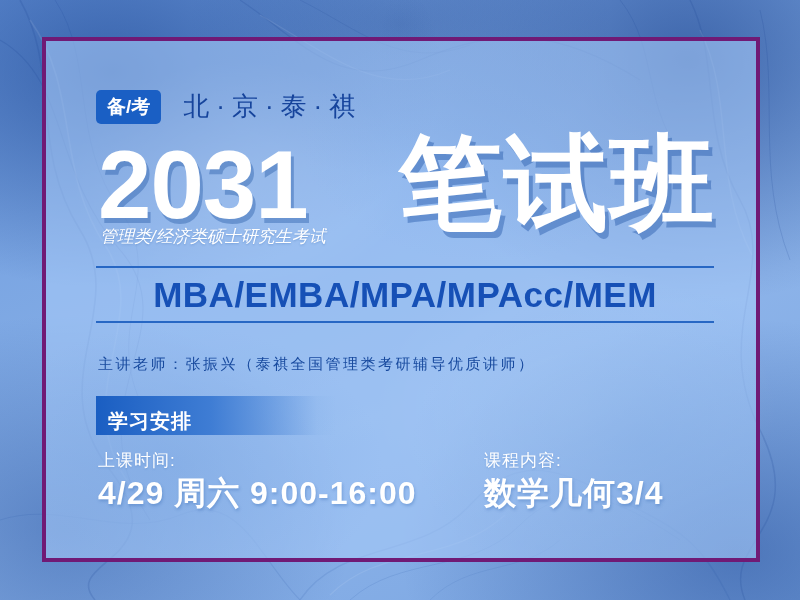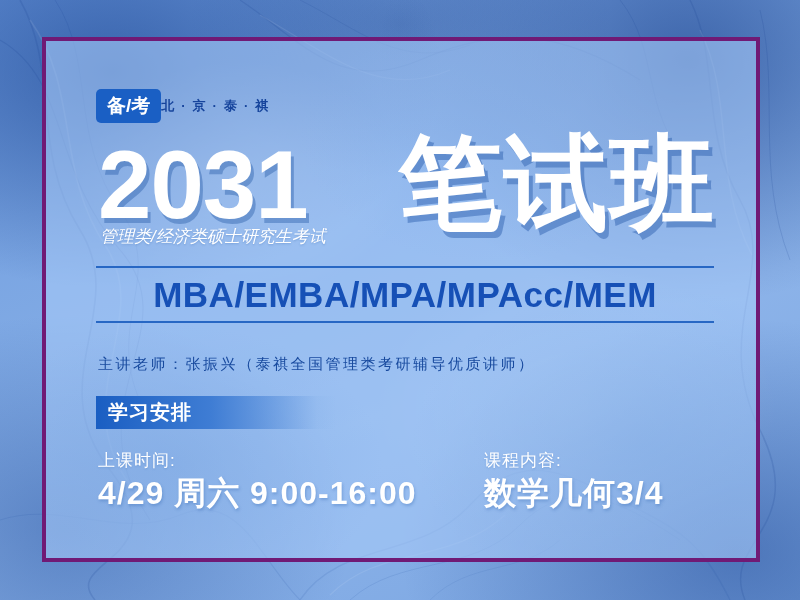--- a/index.html
+++ b/index.html
@@ -88,23 +88,24 @@
     color: #ffffff;
     font-size: 19px;
     font-weight: bold;
     line-height: 1;
     padding: 7px 11px 8px 11px;
     border-radius: 5px;
     letter-spacing: 0px;
     white-space: nowrap;
   }
   .city-line {
+    margin-left: 22px;
     color: #16449c;
-    font-size: 13px;
-    font-weight: bold;
+    font-size: 26px;
+    font-weight: normal;
     letter-spacing: 7px;
     white-space: nowrap;
   }
 
   
   .headline {
     position: absolute;
     left: 2px;
     top: 98px;
     width: 660px;
@@ -178,24 +179,24 @@
     letter-spacing: 2.5px;
     white-space: nowrap;
   }
 
   
   .section-band {
     position: absolute;
     left: 0;
     top: 355px;
     width: 240px;
-    height: 33px;
+    height: 39px;
     background: linear-gradient(to right, #1a5ec2 0%, #3f7dd4 48%, rgba(120,168,228,0.12) 92%, rgba(120,168,228,0) 100%);
     display: flex;
-    align-items: center;
+    align-items: flex-end;
   }
   .section-band-text {
     color: #ffffff;
     font-size: 20px;
     font-weight: bold;
     letter-spacing: 1px;
     padding-left: 12px;
     white-space: nowrap;
   }
 

